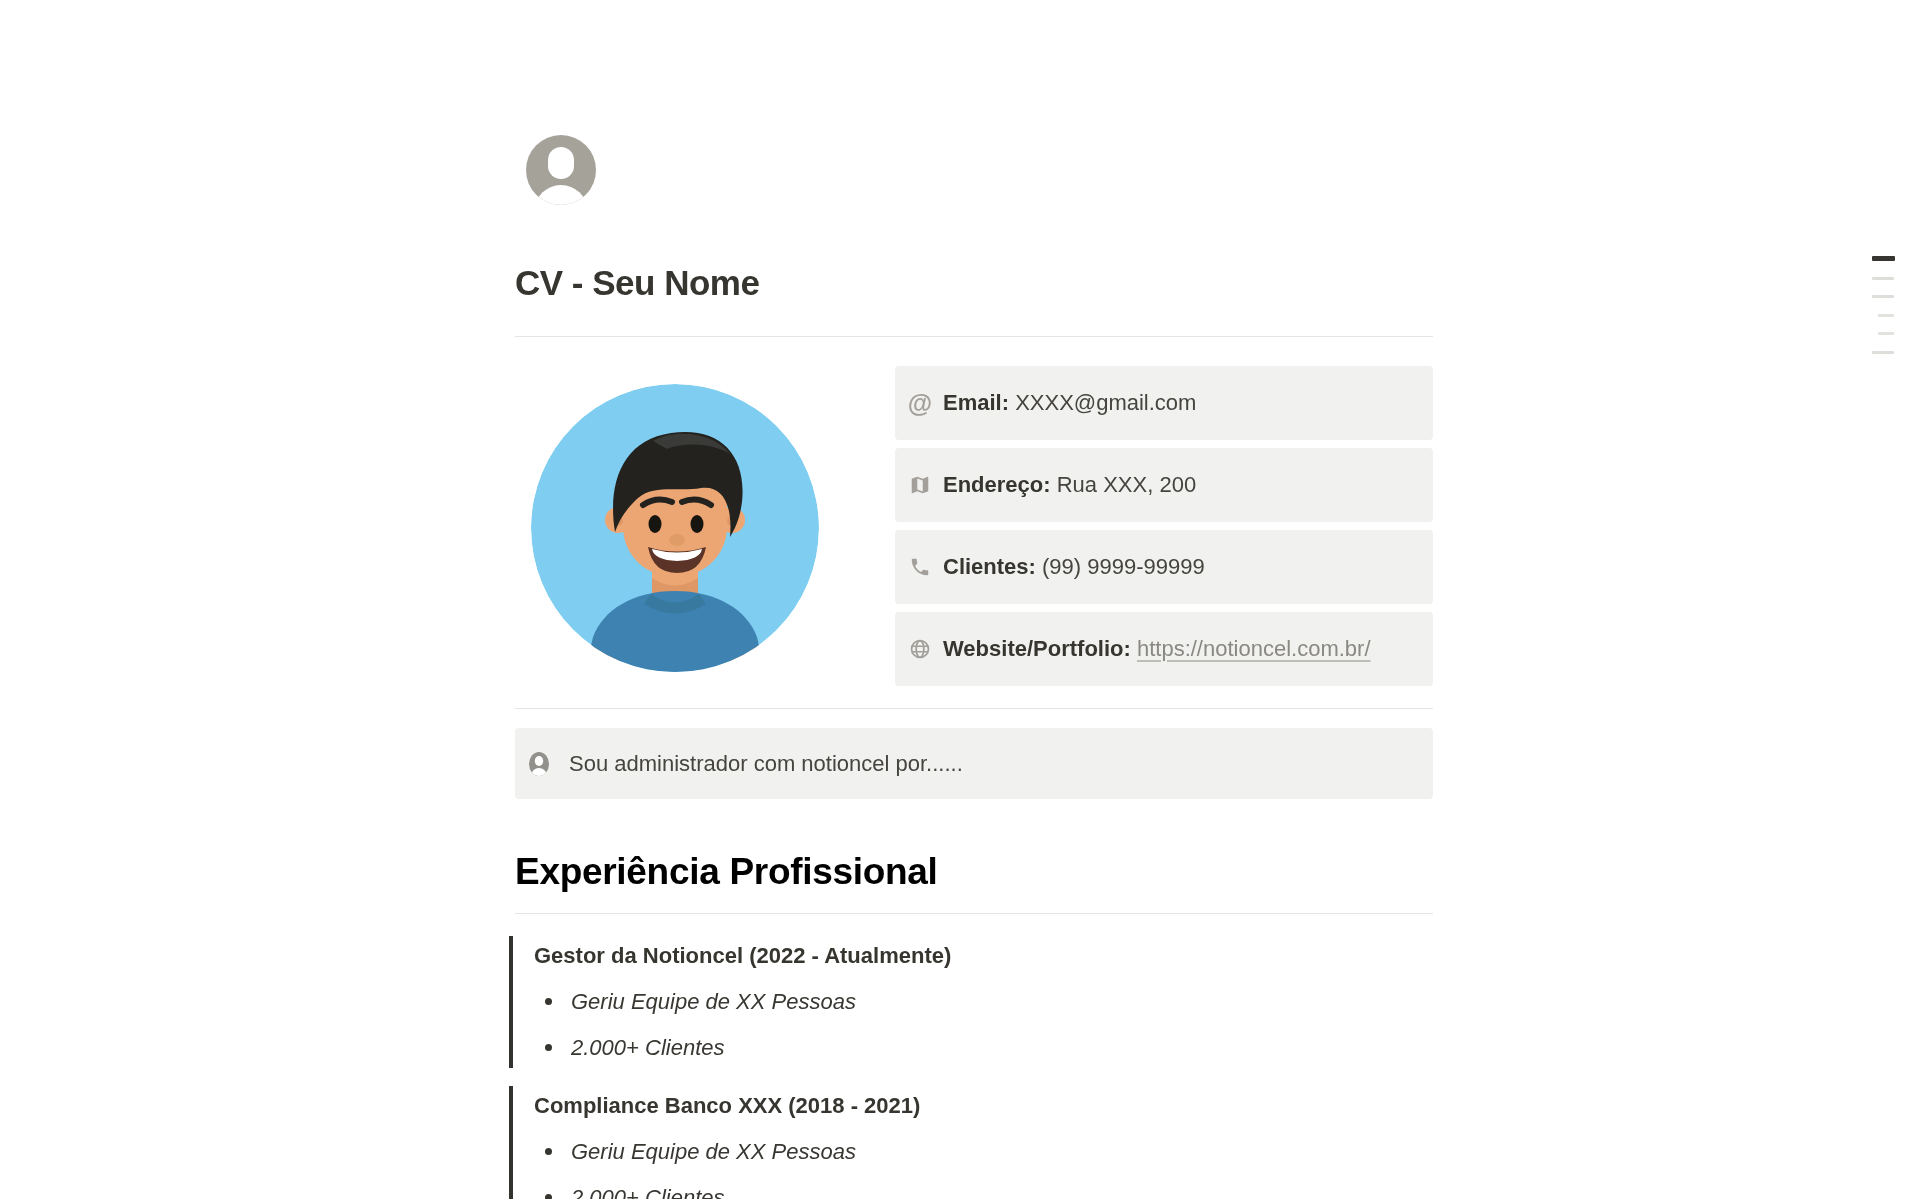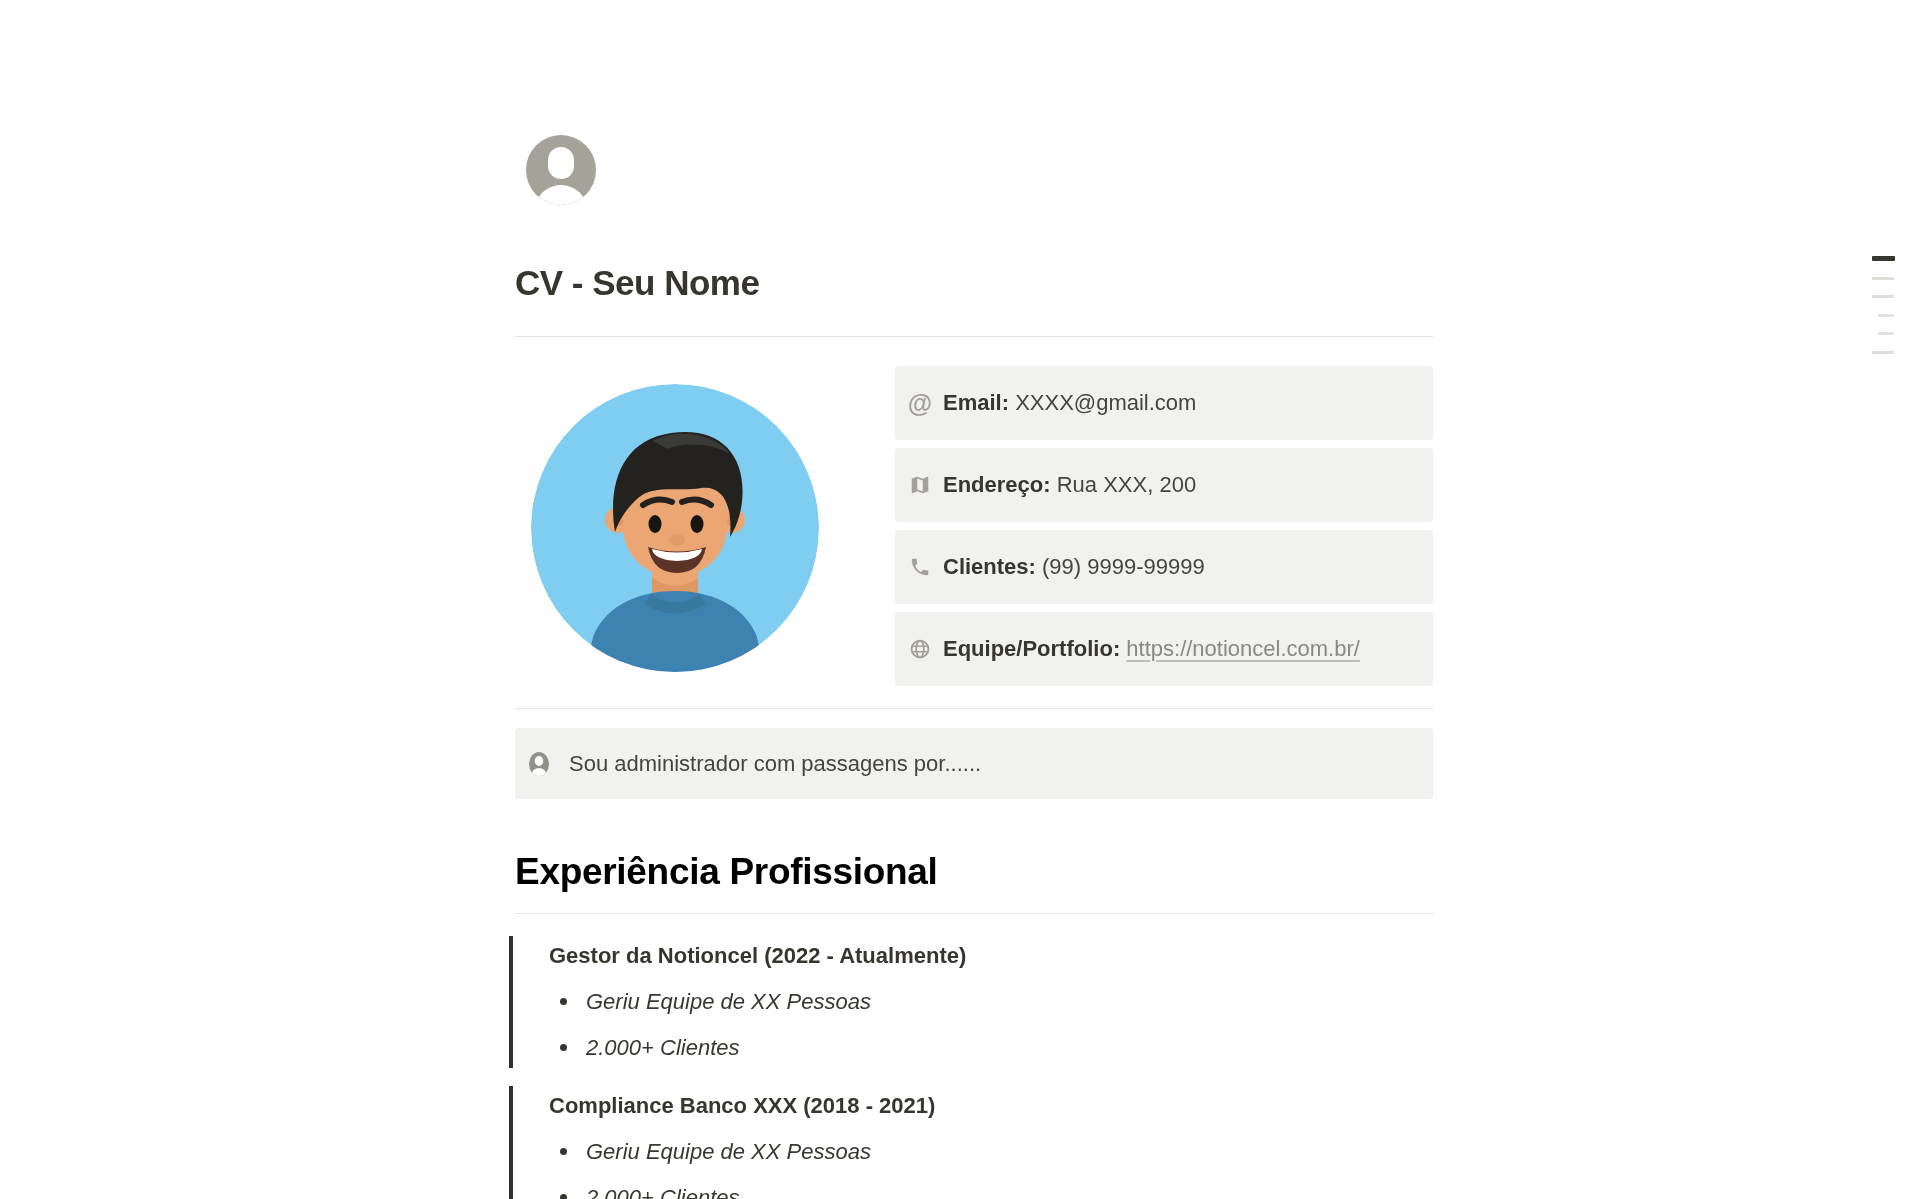--- a/index.html
+++ b/index.html
@@ -29,21 +29,21 @@
   .clabel{font-weight:700;color:#37352f;}
   .cvalue{color:#45443f;}
   .cvalue.link{color:#8a8883;text-decoration:underline;text-decoration-color:#bfbdb8;text-underline-offset:4px;cursor:pointer;}
   .callout{
     margin-top:19px;height:71px;background:#f1f1ef;border-radius:4px;
     display:flex;align-items:center;padding-left:14px;gap:20px;
   }
   .callout svg{width:20px;height:24px;flex:none;}
   .callout-text{color:#45443f;}
   h2.section-heading{margin:49px 0 0 0;font-size:37px;line-height:48px;font-weight:700;color:#000000;letter-spacing:-.3px;}
-  .quote{border-left:4px solid #34322e;margin-left:-6px;padding:5px 0 5px 36px;margin-top:22px;}
+  .quote{border-left:4px solid #34322e;margin-left:-6px;padding:5px 0 5px 21px;margin-top:22px;}
   .quote + .quote{margin-top:18px;}
   .job-title{font-weight:700;color:#37352f;line-height:30px;margin:0 0 16px 0;}
   .quote ul{list-style:none;margin:0;padding:0;font-style:italic;}
   .quote li{position:relative;padding-left:37px;line-height:30px;margin-bottom:16px;color:#393732;}
   .quote li:last-child{margin-bottom:0;}
   .quote li::before{content:'';position:absolute;left:11px;top:11px;width:7px;height:7px;border-radius:50%;background:#37352f;}
   
   .toc{position:absolute;left:1872px;top:256px;width:24px;cursor:pointer;}
   .toc .bar{border-radius:1px;}
   .toc .b1{width:23px;height:5px;background:#37352f;}
@@ -158,21 +158,21 @@
 
       <div class="contact-row">
         <span class="cicon">
           <svg viewBox="0 0 24 24" fill="none" stroke="#a3a09b" stroke-width="1.9">
             <circle cx="12" cy="12" r="9.2"></circle>
             <ellipse cx="12" cy="12" rx="4.2" ry="9.2"></ellipse>
             <path d="M3.4 9h17.2M3.4 15h17.2"></path>
           </svg>
         </span>
         <span class="ctext">
-          <span class="clabel">Equipe/Portfolio:</span>
+          <span class="clabel">Website/Portfolio:</span>
           <span class="cvalue link">https://notioncel.com.br/</span>
         </span>
       </div>
 
     </div>
   </div>
 
   <div class="divider d2"></div>
 
   <div class="callout">
@@ -181,21 +181,21 @@
           <clipPath id="cic">
             <ellipse cx="10" cy="12" rx="10" ry="12"></ellipse>
           </clipPath>
         </defs>
       <ellipse cx="10" cy="12" rx="10" ry="12" fill="#93918c"></ellipse>
       <g clip-path="url(#cic)" fill="#ffffff">
         <ellipse cx="10" cy="9" rx="4.2" ry="5"></ellipse>
         <ellipse cx="10" cy="23" rx="7.5" ry="7"></ellipse>
       </g>
     </svg>
-    <span class="callout-text">Sou administrador com passagens por......</span>
+    <span class="callout-text">Sou administrador com notioncel por......</span>
   </div>
 
   <h2 class="section-heading">Experiência Profissional</h2>
 
   <div class="divider d3"></div>
 
   <div class="quote">
     <p class="job-title">Gestor da Notioncel (2022 - Atualmente)</p>
     <ul>
       <li>Geriu Equipe de XX Pessoas</li>

